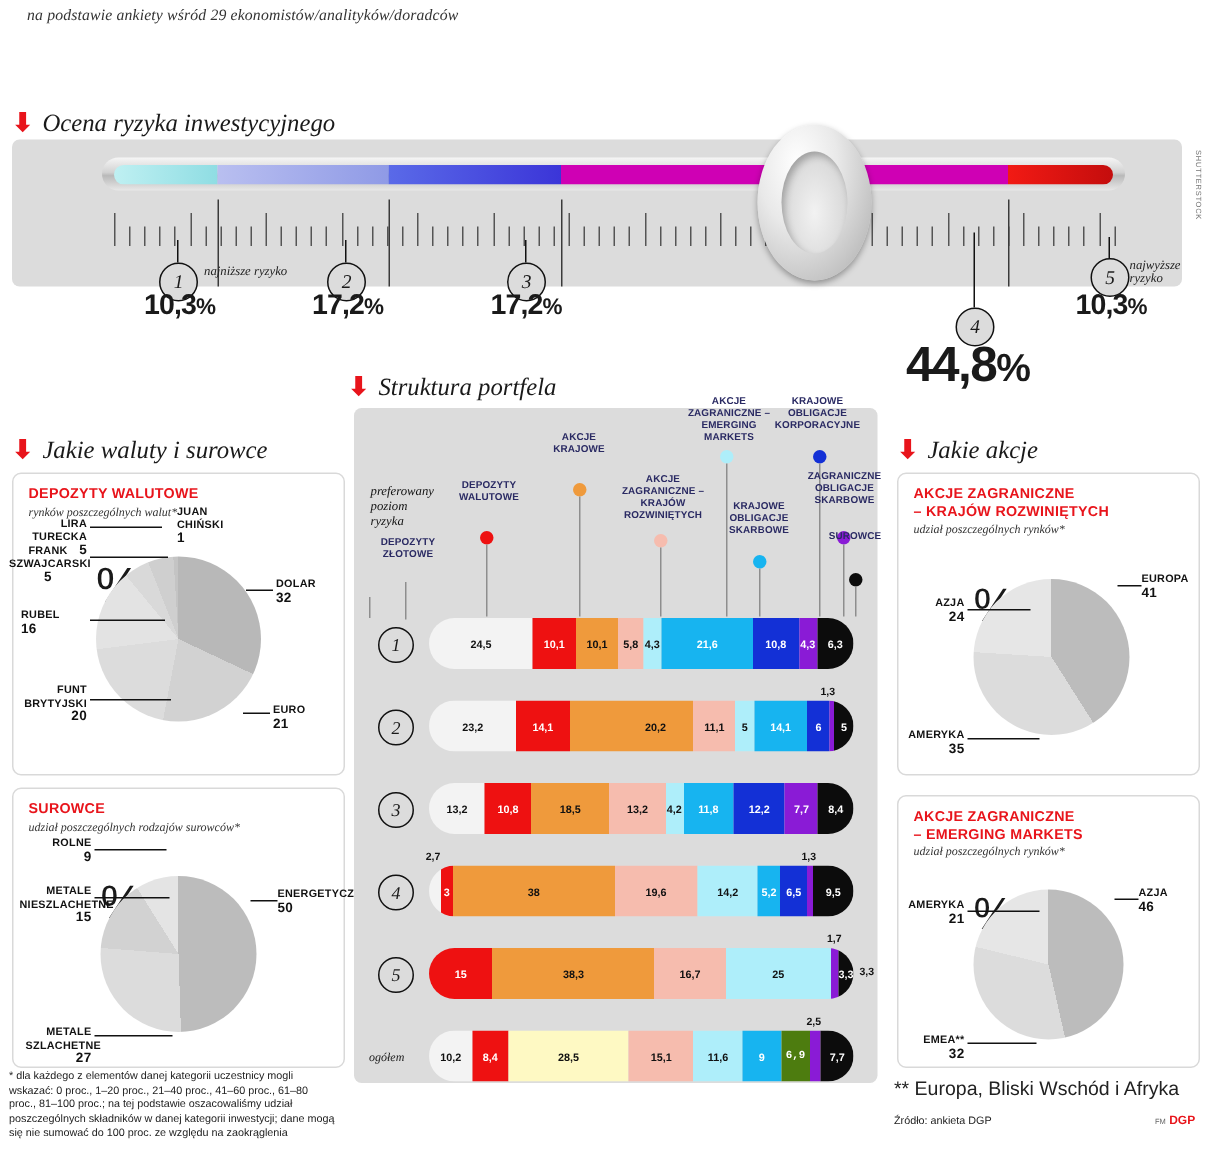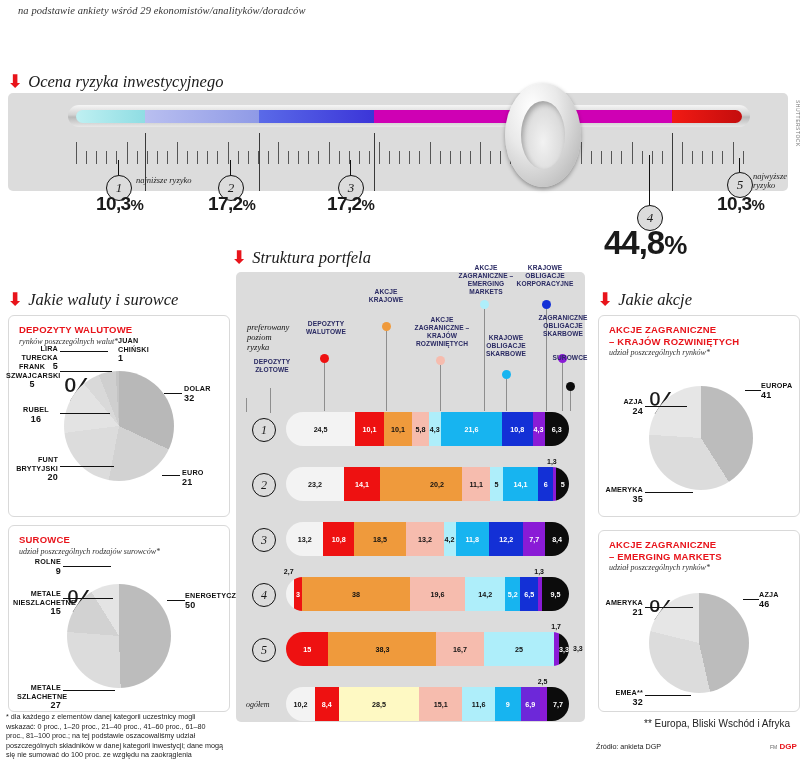--- a/index.html
+++ b/index.html
@@ -70,21 +70,21 @@
   #pref{position:absolute;left:247px;top:322px;font-family:"Liberation Serif", serif;font-style:italic;font-size:8.5px;line-height:10px;color:#111;}
   .bnum{position:absolute;width:22px;height:22px;border-radius:50%;border:1.3px solid #111;
      font-family:"Liberation Serif", serif;font-style:italic;font-size:12px;display:flex;align-items:center;justify-content:center;background:#dcdcdc;}
   .bar{position:absolute;height:34px;display:flex;border-radius:17px;overflow:hidden;}
   .seg{display:flex;align-items:center;justify-content:center;font-size:7.2px;font-weight:bold;}
   .ogol{position:absolute;font-family:"Liberation Serif", serif;font-style:italic;font-size:8px;}
   .above{position:absolute;font-size:7px;font-weight:bold;color:#111;}
 
   
   #footnote{position:absolute;left:6px;top:712px;width:218px;font-size:7.2px;line-height:9.5px;color:#222;}
-  #fn2{position:absolute;left:596px;top:718px;font-size:10px;color:#222;margin-left:48px;}
+  #fn2{position:absolute;left:596px;top:718px;font-size:13px;color:#222;}
   #src{position:absolute;left:596px;top:742px;font-size:7.2px;color:#222;}
   #logo{position:absolute;left:770px;top:742px;font-size:8px;color:#e8141b;font-weight:bold;}
   #logo small{color:#666;font-size:5px;font-weight:normal;}
 </style>
 </head>
 <body>
 
 <div id="header">
   <div id="subtitle">na podstawie ankiety wśród 29 ekonomistów/analityków/doradców</div>
 </div>
@@ -216,21 +216,21 @@
   <div id="donut-deposits" style="position: absolute; left: 55px; top: 55px; width: 110px; height: 110px;">
       <div class="donut" style="left: 0px; top: 0px; width: 110px; height: 110px; background: conic-gradient(rgb(184, 184, 184) 0deg, rgb(184, 184, 184) 115.2deg, rgb(210, 210, 210) 115.2deg, rgb(210, 210, 210) 190.8deg, rgb(220, 220, 220) 190.8deg, rgb(220, 220, 220) 262.8deg, rgb(227, 227, 227) 262.8deg, rgb(227, 227, 227) 320.4deg, rgb(217, 217, 217) 320.4deg, rgb(217, 217, 217) 338.4deg, rgb(207, 207, 207) 338.4deg, rgb(207, 207, 207) 356.4deg, rgb(196, 196, 196) 356.4deg, rgb(196, 196, 196) 360deg);"></div>
       <div class="hole" style="left: 25.85px; top: 25.85px; width: 58.3px; height: 58.3px; font-size: 33px;">%</div>
     </div>
 <div class="dl" style="left: 175px; top: 69px; position: absolute;">DOLAR<b>32</b></div>
     <div class="lead" style="left: 155px; top: 77px; width: 18px;"></div>
     <div class="dl" style="left: 173px; top: 153px; position: absolute;">EURO<b>21</b></div>
     <div class="lead" style="left: 153px; top: 159px; width: 18px;"></div>
     <div class="dl" style="left: 3px; top: 140px; width: 46px; text-align: right; position: absolute;">FUNT<br>BRYTYJSKI<b>20</b></div>
     <div class="lead" style="left: 51px; top: 150px; width: 54px;"></div>
-    <div class="dl" style="left: 5px; top: 90px; width: 44px; text-align: center; position: absolute;">RUBEL<b>16</b></div>
+    <div class="dl" style="left: 5px; top: 90px; width: 44px; text-align: left; position: absolute;">RUBEL<b>16</b></div>
     <div class="lead" style="left: 51px; top: 97px; width: 50px;"></div>
     <div class="dl" style="left: -3px; top: 47px; width: 52px; text-align: center; position: absolute;">FRANK<br>SZWAJCARSKI<b>5</b></div>
     <div class="lead" style="left: 51px; top: 55px; width: 52px;"></div>
     <div class="dl" style="left: 1px; top: 29px; width: 48px; text-align: right; position: absolute;">LIRA<br>TURECKA<b>5</b></div>
     <div class="lead" style="left: 51px; top: 35px; width: 48px;"></div>
     <div class="dl" style="left: 109px; top: 21px; position: absolute;">JUAN<br>CHIŃSKI<b>1</b></div>
     <div class="lead" style="left: 111px; top: 39px; width: 1px;"></div>
   </div>
 
 <div class="card" id="card-commodities" style="left:8px;top:525px;width:220px;height:185px;">
@@ -350,21 +350,21 @@
       <div class="above" style="left: 315.255px; top: 351px;">1,7</div>
       <div class="above" style="left: 337px; top: 373px;">3,3</div>
       <div class="ogol" style="left: 10px; top: 428px;">ogółem</div>
       <div class="bar" style="left: 50px; top: 415px; width: 283px;">
         <div class="seg" style="flex: 10.2 0 0px; background: rgb(243, 243, 243); color: rgb(17, 17, 17);">10,2</div>
         <div class="seg" style="flex: 8.4 0 0px; background: rgb(238, 17, 17); color: rgb(255, 255, 255);">8,4</div>
         <div class="seg" style="flex: 28.5 0 0px; background: #fef9c3; color: rgb(17, 17, 17);">28,5</div>
         <div class="seg" style="flex: 15.1 0 0px; background: rgb(246, 188, 174); color: rgb(17, 17, 17);">15,1</div>
         <div class="seg" style="flex: 11.6 0 0px; background: rgb(174, 238, 250); color: rgb(17, 17, 17);">11,6</div>
         <div class="seg" style="flex: 9 0 0px; background: rgb(23, 180, 240); color: rgb(255, 255, 255);">9</div>
-        <div class="seg" style="flex: 6.9 0 0px; background: #6d28d9; color: rgb(255, 255, 255);">6,9</div>
+        <div class="seg" style="flex: 6.9 0 0px; background: #4d7c0f; color: rgb(255, 255, 255); font-family: Liberation Mono, monospace;">6,9</div>
         <div class="seg" style="flex: 2.5 0 0px; background: rgb(138, 27, 214); color: rgb(255, 255, 255);"></div>
         <div class="seg" style="flex: 7.7 0 0px; background: rgb(12, 12, 12); color: rgb(255, 255, 255);">7,7</div>
       </div>
       <div class="above" style="left: 301.646px; top: 406px;">2,5</div>
     </div>
 </div>
 <div id="pref">preferowany<br>poziom<br>ryzyka</div>
 
 <div class="sec-head" style="position:absolute;left:598px;top:290px;">
   <span class="arrow">⬇</span>

